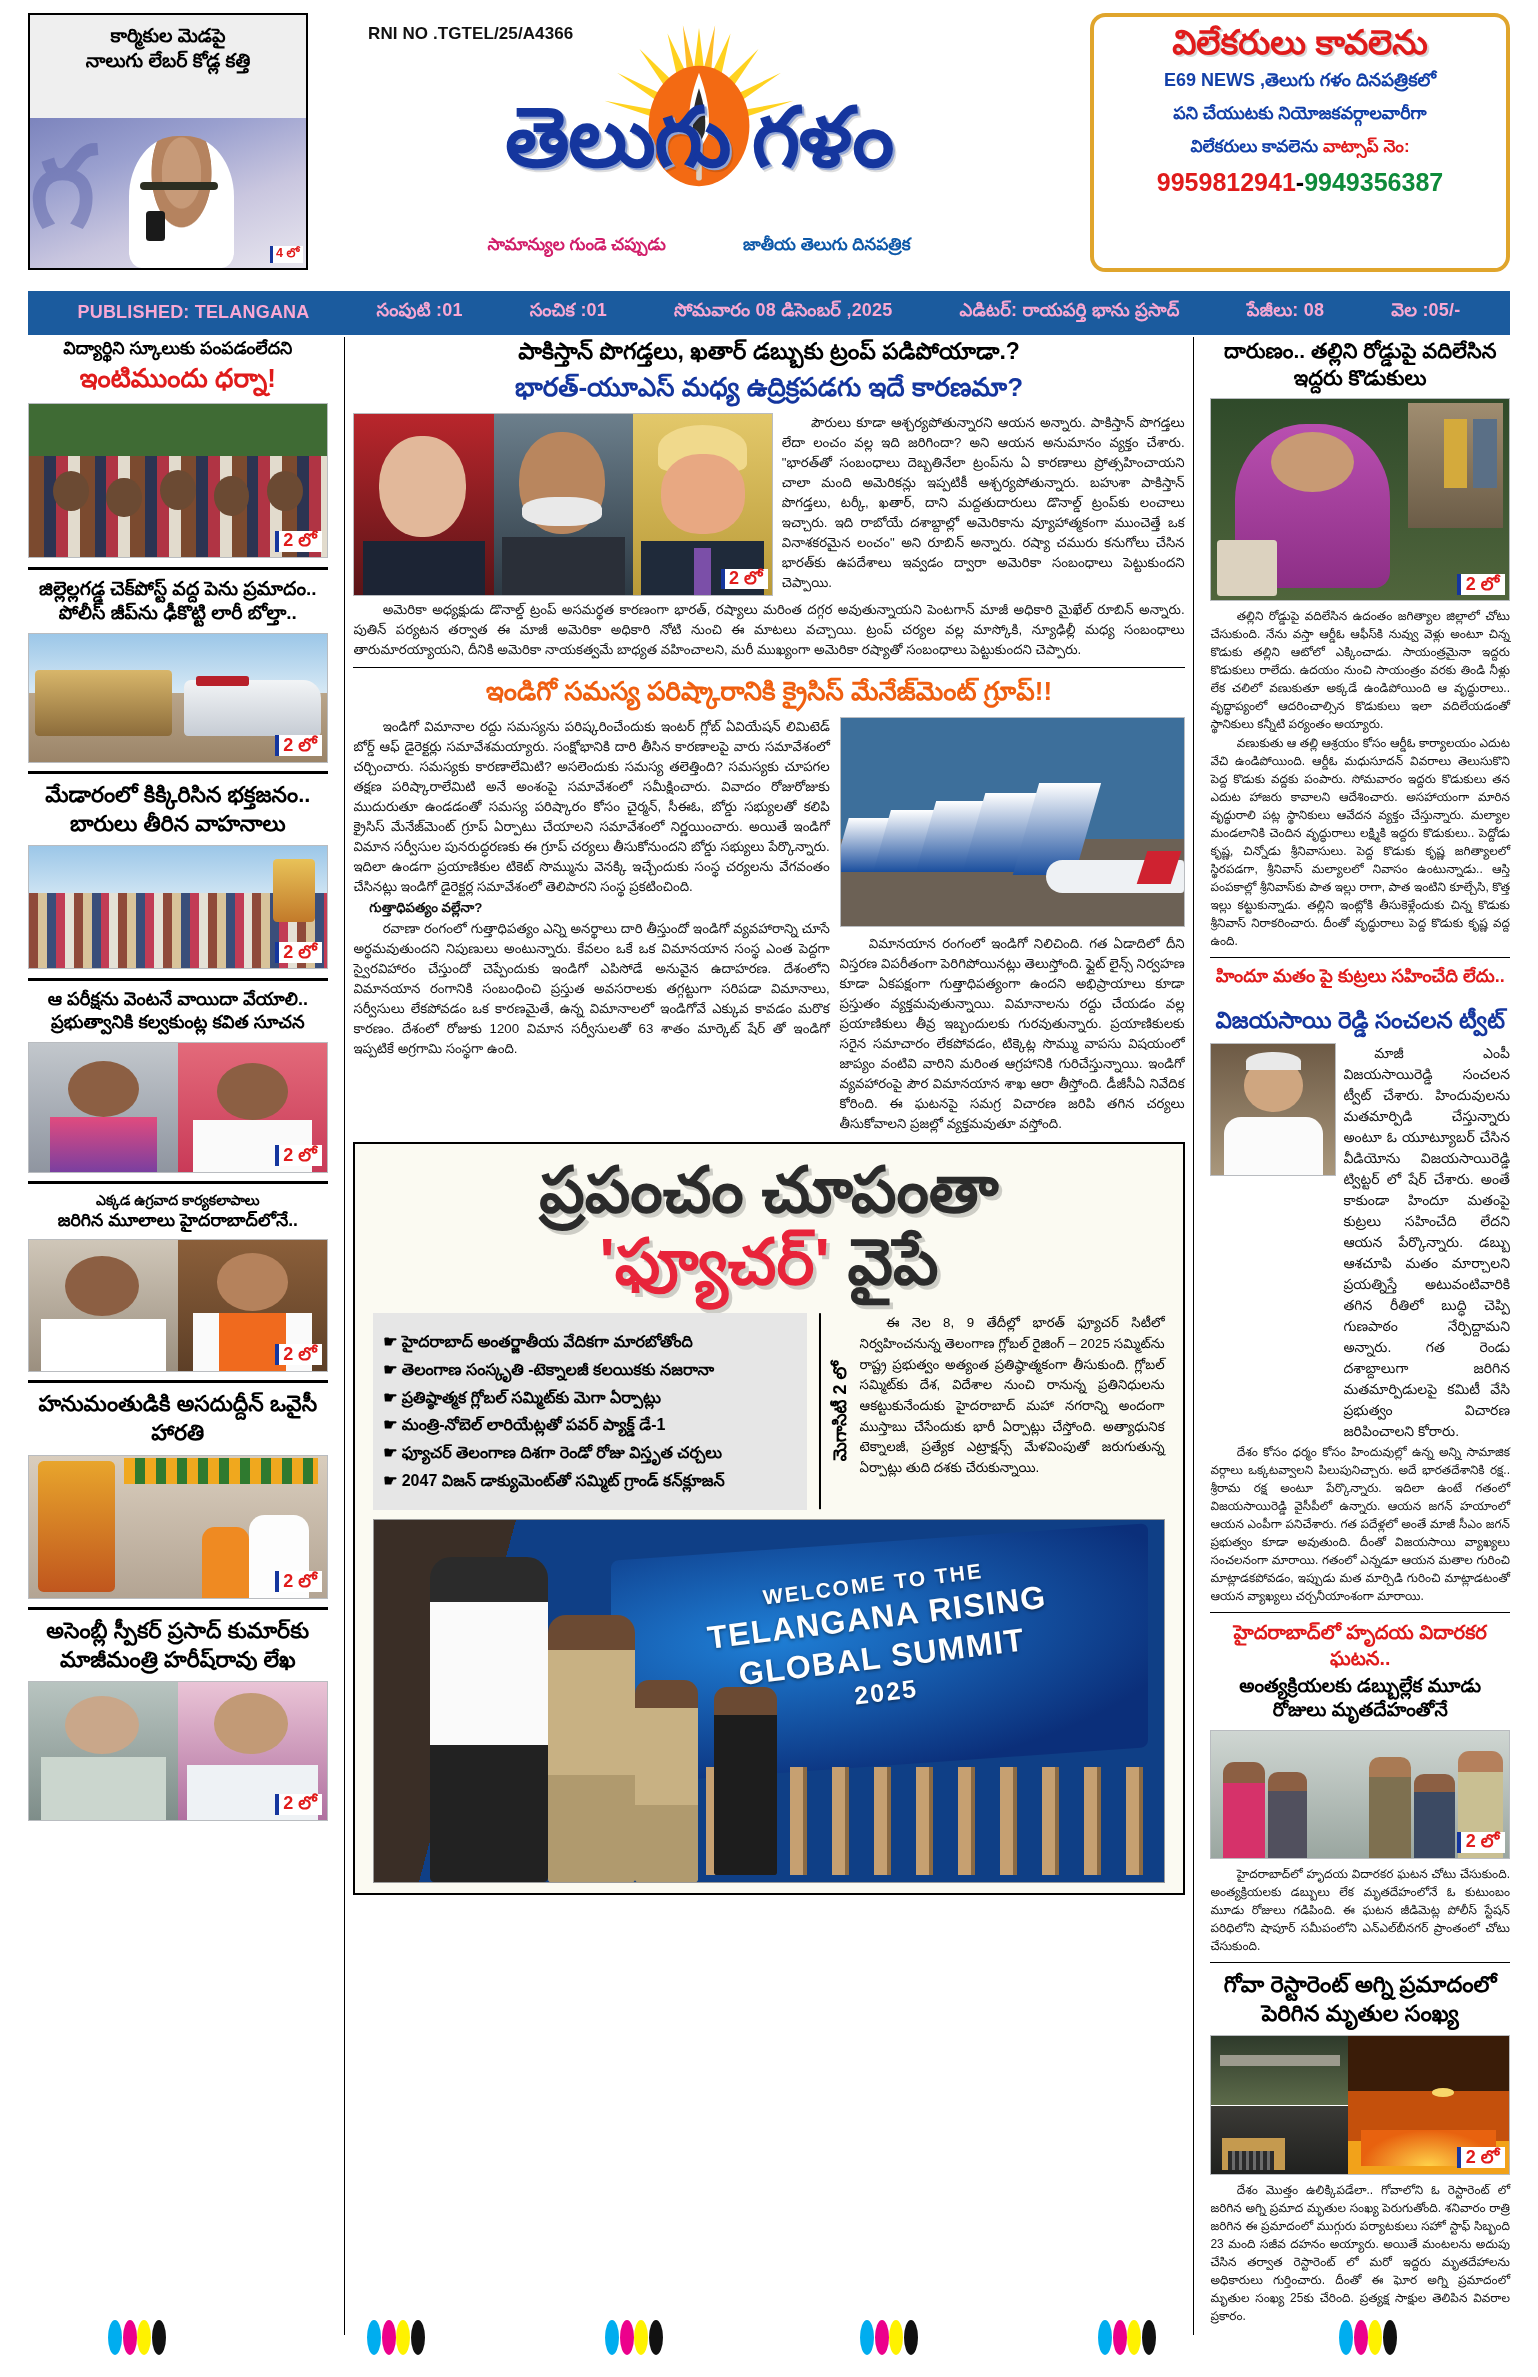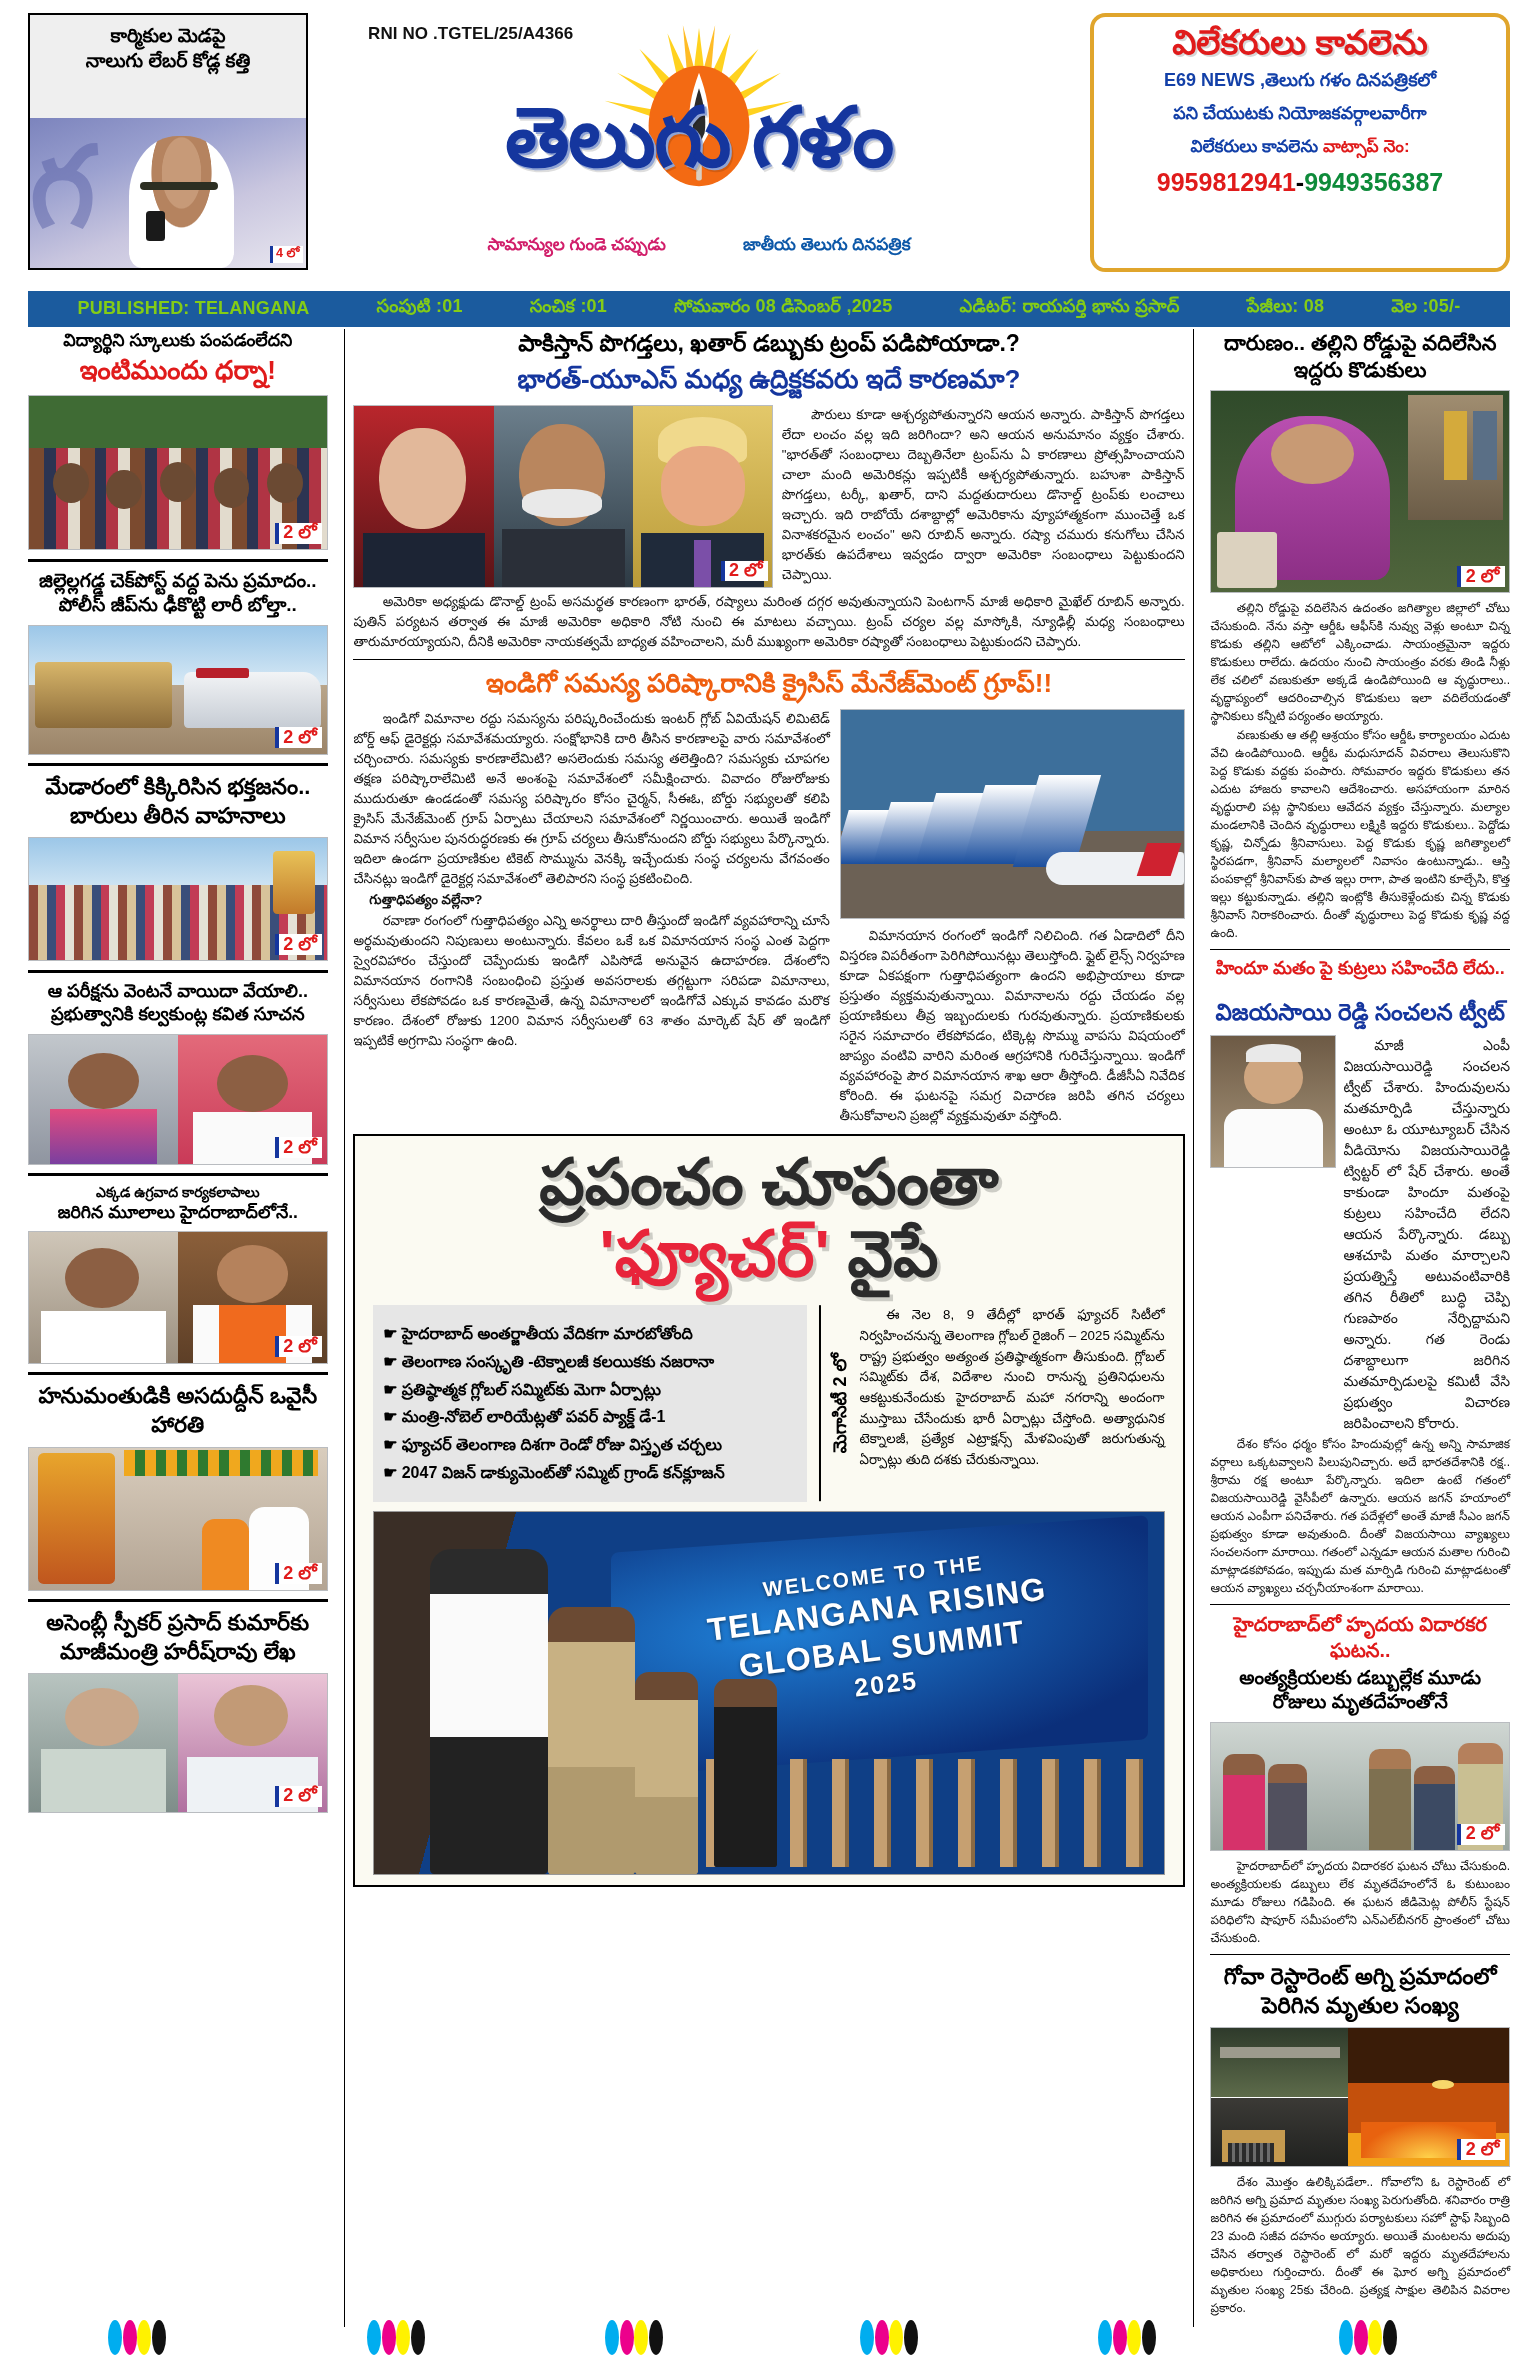--- a/index.html
+++ b/index.html
@@ -38,21 +38,21 @@
   .ad-l1 { font-size:34px; font-weight:bold; color:#e01b1b; line-height:1.05; text-shadow:2.1px 2.1px 0 rgba(0,0,0,.16); }
   .ad-l2 { font-size:18px; font-weight:bold; color:#1340a8; margin-top:9.8px; line-height:1.2; }
   .ad-l3 { font-size:17.5px; font-weight:bold; color:#1340a8; margin-top:11.2px; line-height:1.2; }
   .ad-l4 { font-size:17px; font-weight:bold; color:#1340a8; margin-top:12.6px; }
   .ad-l4 em { font-style:normal; color:#e01b1b; }
   .ad-l5 { font-size:25px; font-weight:bold; margin-top:8.4px; }
   .ad-l5 .r { color:#e01b1b; }
   .ad-l5 .g { color:#0e8b3a; }
 
   
-  .infobar { background:#1b5b9e; color:#84cc16; height:36px; margin:2.8px 28px 0 28px; display:flex; align-items:center;
+  .infobar { background:#1b5b9e; color:#f9a8d4; height:44px; margin:2.8px 28px 0 28px; display:flex; align-items:center;
      justify-content:space-around; font-size:18px; font-weight:bold; padding:0 16px; letter-spacing:0.2px; }
 
   
   .content { display:flex; padding:2px 28px 0 28px; gap:8px; height:2000px; }
   .col-left { width:308px; flex:0 0 308px; padding-right:8.4px; }
   .col-mid  { flex:1 1 auto; padding:0 8.4px; border-left:1.4px solid #000; border-right:1.4px solid #000; }
   .col-right{ width:308px; flex:0 0 308px; padding-left:8.4px; }
 
   .hl { font-weight:bold; color:#000; text-align:center; line-height:1.3; }
   .hl.red { color:#e01b1b; }
@@ -311,21 +311,21 @@
           <div class="badge2">2 లో</div>
         </div>
       </div>
 
     </div>
 
     <div class="col-mid">
 
       <div class="story">
         <div class="hl" style="font-size:23px;">పాకిస్తాన్ పొగడ్తలు, ఖతార్ డబ్బుకు ట్రంప్ పడిపోయాడా.?</div>
-        <div class="hl blue" style="font-size:26px;margin-top:4.2px;">భారత్-యూఎస్ మధ్య ఉద్రిక్జకవరు ఇదే కారణమా?</div>
+        <div class="hl blue" style="font-size:26px;margin-top:4.2px;">భారత్-యూఎస్ మధ్య ఉద్రిక్రపడగు ఇదే కారణమా?</div>
 
         <div style="display:flex;gap:8.4px;margin-top:8.4px;">
           <div class="photo" style="flex:0 0 420px;height:183px;display:flex;">
             <div style="flex:1;position:relative;background:linear-gradient(#b9262c,#5a1417)">
               <div style="position:absolute;left:18%;top:12%;width:62%;height:56%;background:#e2b89a;border-radius:48%"></div>
               <div style="position:absolute;left:6%;bottom:0;width:88%;height:30%;background:#1c2434"></div>
             </div>
             <div style="flex:1;position:relative;background:linear-gradient(#6c7f8c,#2d3a44)">
               <div style="position:absolute;left:18%;top:10%;width:62%;height:56%;background:#b9865e;border-radius:48%"></div>
               <div style="position:absolute;left:20%;top:46%;width:58%;height:16%;background:#e9e9e9;border-radius:40%"></div>

